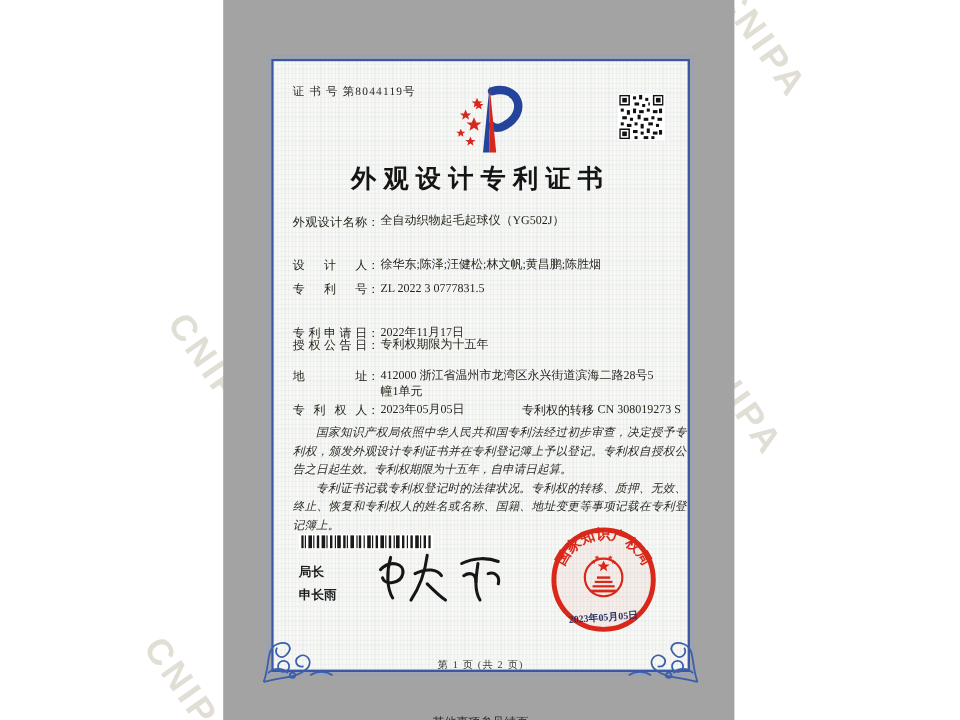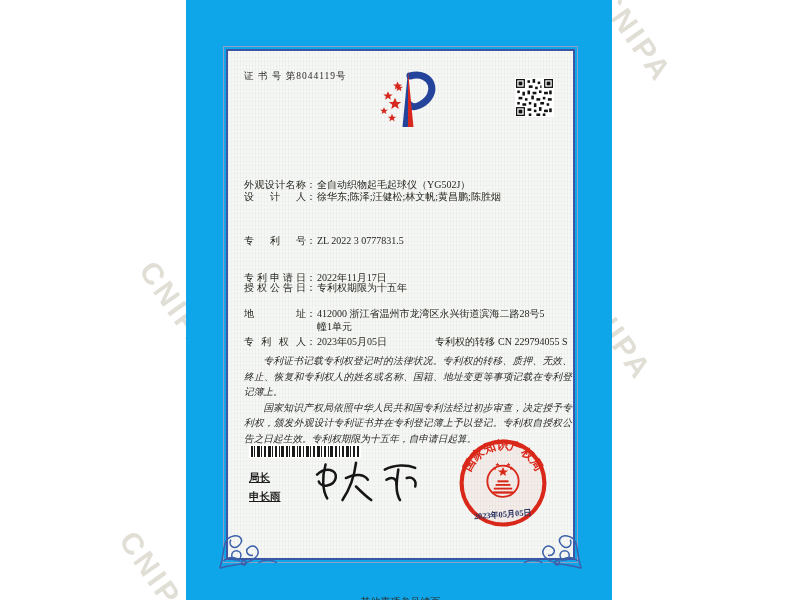--- a/index.html
+++ b/index.html
@@ -7,21 +7,21 @@
        font-family:"Liberation Serif","DejaVu Serif",serif;}
   #canvas{position:relative;width:800px;height:600px;background:#ffffff;}
 
   
   .wm{position:absolute;font-family:"Liberation Sans","DejaVu Sans",sans-serif;
       font-weight:bold;font-size:30px;letter-spacing:3px;color:rgba(164,156,132,0.33);
       transform:rotate(55deg);transform-origin:left top;white-space:nowrap;z-index:1;}
 
   
   .paper{position:absolute;left:186px;top:0;width:426px;height:600px;
-         background:#0ea5e9;z-index:2;}
+         background:#a3a3a3;z-index:2;}
 
   
   .frame{position:absolute;left:37px;top:46px;width:355px;height:517px;
          border:1px solid #8fa0c8;box-sizing:border-box;}
   .frame-inner{position:absolute;left:2px;top:2px;right:2px;bottom:2px;
          border:2px solid #3a57a5;
          background-color:#f7f8f3;
          background-image:
            repeating-linear-gradient(90deg,rgba(120,145,200,0.07) 0 1px,transparent 1px 3px),
            repeating-linear-gradient(0deg,rgba(120,145,200,0.05) 0 1px,transparent 1px 4px);}
@@ -44,21 +44,21 @@
   .fpair2 .flabel{width:52px;}
 
   .paras{position:absolute;left:16px;top:302px;width:328px;font-size:9.7px;line-height:15.6px;
          color:#2c2c28;font-style:italic;text-align:justify;}
   .paras p{margin:0;text-indent:2em;}
 
   .barcode{position:absolute;left:21px;top:394px;width:108px;height:11px;background:#fff;padding:1px 2px;}
 
   .official{position:absolute;left:21px;top:417px;
             font-family:"Liberation Sans","DejaVu Sans",sans-serif;
-            font-weight:bold;font-size:10.5px;color:#1c1c1c;line-height:19px;text-decoration:underline;}
+            font-weight:bold;font-size:10.5px;color:#1c1c1c;line-height:19px;}
   .sig{position:absolute;left:84px;top:404px;width:110px;height:52px;}
 
   .seal{position:absolute;left:229px;top:387px;width:92px;height:92px;}
 
   .pagenum{position:absolute;left:0;top:498px;width:100%;text-align:center;
            font-size:8.5px;color:#3c3c38;letter-spacing:1px;}
 
   .corner{position:absolute;width:74px;height:74px;z-index:3;}
   .corner.bl{left:-8px;bottom:-10px;}
   .corner.br{right:-8px;bottom:-10px;transform:scaleX(-1);}
@@ -144,51 +144,52 @@
                 <rect x="14" y="24" width="2" height="2"></rect>
               <rect x="18" y="22" width="2" height="3"></rect>
                 <rect x="22" y="24" width="3" height="2"></rect>
                 <rect x="26" y="23" width="2" height="3"></rect>
               <rect x="10" y="27" width="2" height="2"></rect>
                 <rect x="16" y="27" width="3" height="2"></rect>
                 <rect x="21" y="27" width="2" height="2"></rect>
             </g>
           </svg>
 
+          <div class="title">外观设计专利证书</div>
 
           <div class="fields">
             <div class="frow" style="top:0">
               <span class="flabel">外观设计名称</span><span class="fcolon">：</span><span class="fvalue">全自动织物起毛起球仪（YG502J）</span>
             </div>
-            <div class="frow" style="top:12px">
+            <div class="frow" style="top:36px">
               <span class="flabel">设计人</span><span class="fcolon">：</span><span class="fvalue">徐华东;陈泽;汪健松;林文帆;黄昌鹏;陈胜烟</span>
             </div>
             <div class="frow" style="top:56px">
               <span class="flabel">专利号</span><span class="fcolon">：</span><span class="fvalue">ZL 2022 3 0777831.5</span>
             </div>
             <div class="frow" style="top:93px">
               <span class="flabel">专利申请日</span><span class="fcolon">：</span><span class="fvalue">2022年11月17日</span>
             </div>
             <div class="frow" style="top:103px">
               <span class="flabel">授权公告日</span><span class="fcolon">：</span><span class="fvalue">专利权期限为十五年</span>
             </div>
             <div class="frow" style="top:129px">
               <span class="flabel">地址</span><span class="fcolon">：</span><span class="fvalue">412000 浙江省温州市龙湾区永兴街道滨海二路28号5幢1单元</span>
             </div>
             <div class="frow" style="top:157px">
               <span class="flabel">专利权人</span><span class="fcolon">：</span><span class="fvalue" style="width:110px">2023年05月05日</span>
               <span class="fpair2">
-                <span class="flabel">专利权的转移</span><span class="fcolon">：</span><span class="fvalue" style="width:auto">CN 229794055 S</span>
+                <span class="flabel">专利权的转移</span><span class="fcolon">：</span><span class="fvalue" style="width:auto">CN 308019273 S</span>
               </span>
             </div>
           </div>
 
           <div class="paras">
+            <p>国家知识产权局依照中华人民共和国专利法经过初步审查，决定授予专利权，颁发外观设计专利证书并在专利登记簿上予以登记。专利权自授权公告之日起生效。专利权期限为十五年，自申请日起算。</p>
             <p>专利证书记载专利权登记时的法律状况。专利权的转移、质押、无效、终止、恢复和专利权人的姓名或名称、国籍、地址变更等事项记载在专利登记簿上。</p>
-            <p>国家知识产权局依照中华人民共和国专利法经过初步审查，决定授予专利权，颁发外观设计专利证书并在专利登记簿上予以登记。专利权自授权公告之日起生效。专利权期限为十五年，自申请日起算。</p>
           </div>
 
           <svg class="barcode" viewBox="0 0 108 11" preserveAspectRatio="none">
             <g fill="#1a1a1a">
               <rect x="0" width="2" height="11"></rect>
                 <rect x="3" width="1" height="11"></rect>
                 <rect x="6" width="3" height="11"></rect>
               <rect x="10" width="1" height="11"></rect>
                 <rect x="13" width="2" height="11"></rect>
                 <rect x="17" width="3" height="11"></rect>
@@ -257,20 +258,21 @@
                 <path transform="translate(56,29) scale(0.45)" d="M0,-5 L1.5,-1.6 5,-1.6 2.2,0.6 3,4 0,1.9 -3,4 -2.2,0.6 -5,-1.6 -1.5,-1.6 Z"></path>
                 <rect x="44" y="46" width="12" height="2.2"></rect>
                 <rect x="42" y="50" width="16" height="2"></rect>
                 <rect x="40" y="54" width="20" height="2"></rect>
                 <rect x="38.5" y="58" width="23" height="2.5"></rect>
               </g>
             </g>
             <text x="50" y="86" text-anchor="middle" font-size="9" font-weight="bold" fill="#2a3260" transform="rotate(-4 50 86)">2023年05月05日</text>
           </svg>
 
+          <div class="pagenum">第 1 页 (共 2 页)</div>
         </div>
       </div>
 
       <svg class="corner bl" viewBox="0 0 80 80">
         <g fill="none" stroke="#3b5faa" stroke-width="1.6">
           <path d="M4,76 C10,60 6,46 16,42 C27,38 31,46 24,52 C19,56 13,51 16,45"></path>
           <path d="M4,76 C20,71 34,73 43,64 C49,58 43,49 36,53 C31,56 33,63 40,62"></path>
           <circle cx="22" cy="62" r="5"></circle>
           <circle cx="30" cy="70" r="2.4"></circle>
           <path d="M8,68 C13,63 21,63 26,68"></path>

